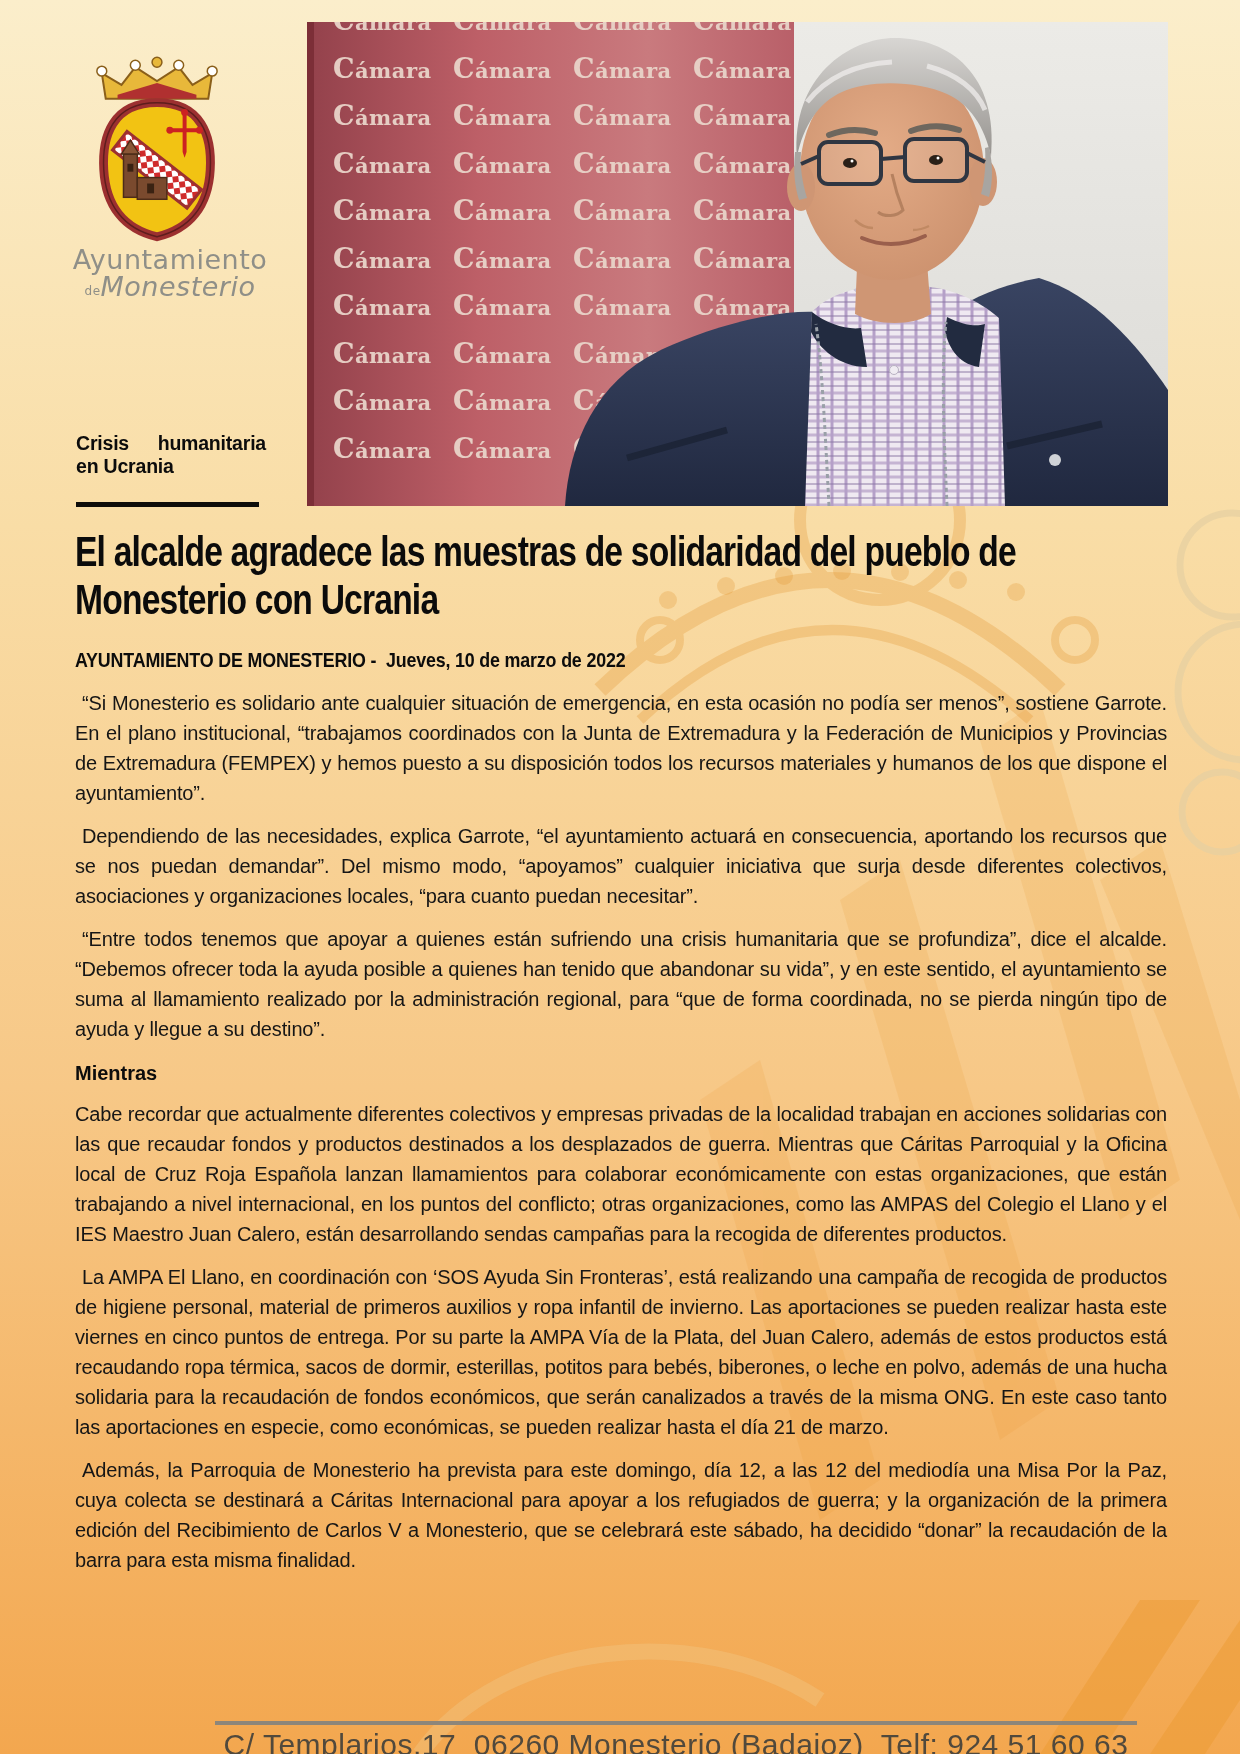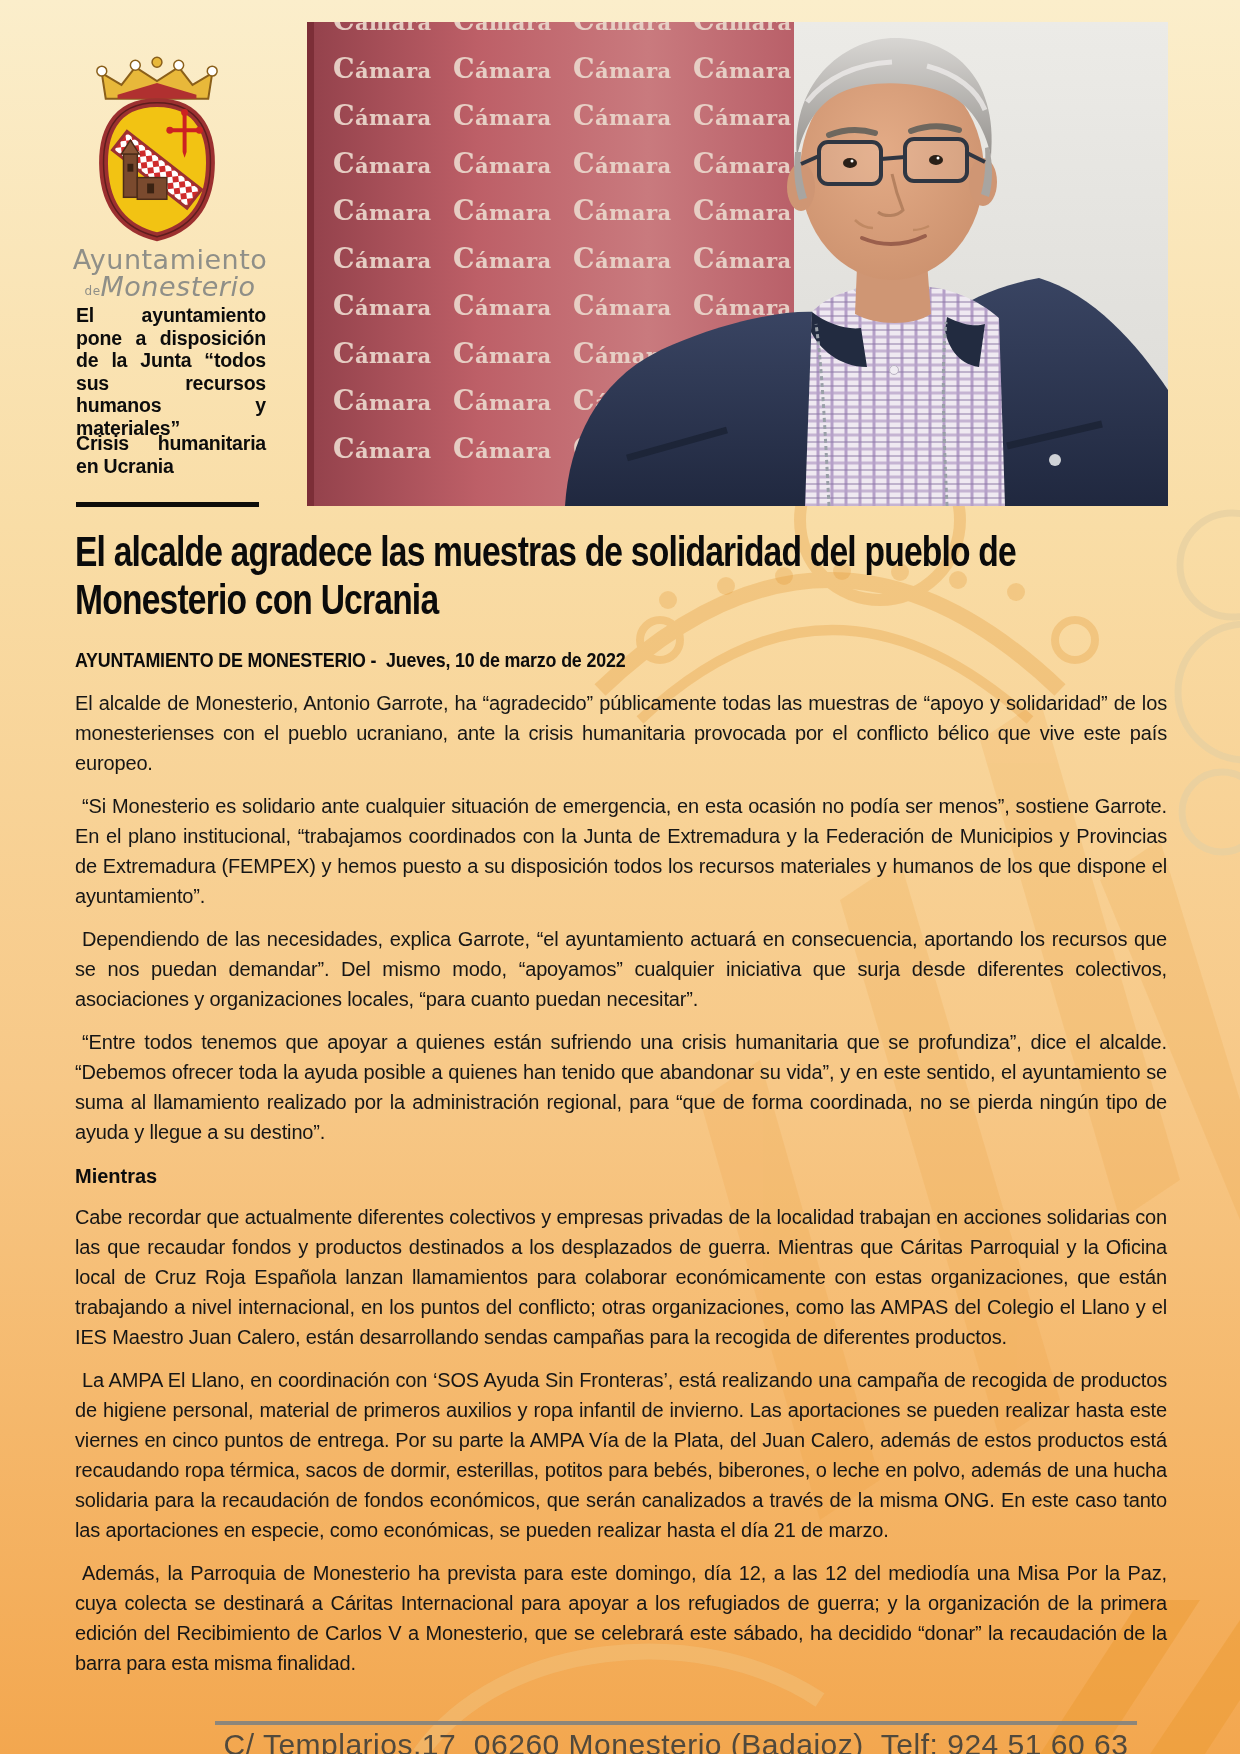--- a/index.html
+++ b/index.html
@@ -153,21 +153,20 @@
         <rect x="60" y="130" width="7" height="10" fill="#3a2212"></rect>
       </g>
     </g>
   </svg>
 
   <div class="org-name">
     <div class="l1">Ayuntamiento</div>
     <div><span class="de">de</span><span class="l2">Monesterio</span></div>
   </div>
 
-  <div class="side-note note-quote">El ayuntamiento pone a disposición de la Junta “todos sus recursos humanos y materiales”</div>
   <div class="side-note note-topic">Crisis humanitaria en Ucrania</div>
   <div class="rule-black"></div>
 
   <div class="photo">
     <svg width="861" height="484" viewBox="0 0 861 484" xmlns="http://www.w3.org/2000/svg">
       <defs>
         <linearGradient id="wallGrad" x1="0" y1="0" x2="0" y2="1">
           <stop offset="0" stop-color="#ecebe7"></stop>
             <stop offset="1" stop-color="#dbdad6"></stop>
         </linearGradient>
@@ -296,21 +295,20 @@
         <path d="M548,198 Q556,206 566,206 M622,204 Q614,208 606,208" stroke="#c08963" stroke-width="2.5" fill="none"></path>
       </g>
     </svg>
   </div>
 
   <main class="article">
     <h1 class="headline">El alcalde agradece las muestras de solidaridad del pueblo de Monesterio con Ucrania</h1>
     <div class="byline">AYUNTAMIENTO DE MONESTERIO -  Jueves, 10 de marzo de 2022</div>
 
     <div class="body-copy">
-      <p class="first">El alcalde de Monesterio, Antonio Garrote, ha “agradecido” públicamente todas las muestras de “apoyo y solidaridad” de los monesterienses con el pueblo ucraniano, ante la crisis humanitaria provocada por el conflicto bélico que vive este país europeo.</p>
       <p>“Si Monesterio es solidario ante cualquier situación de emergencia, en esta ocasión no podía ser menos”, sostiene Garrote. En el plano institucional, “trabajamos coordinados con la Junta de Extremadura y la Federación de Municipios y Provincias de Extremadura (FEMPEX) y hemos puesto a su disposición todos los recursos materiales y humanos de los que dispone el ayuntamiento”.</p>
       <p>Dependiendo de las necesidades, explica Garrote, “el ayuntamiento actuará en consecuencia, aportando los recursos que se nos puedan demandar”. Del mismo modo, “apoyamos” cualquier iniciativa que surja desde diferentes colectivos, asociaciones y organizaciones locales, “para cuanto puedan necesitar”.</p>
       <p>“Entre todos tenemos que apoyar a quienes están sufriendo una crisis humanitaria que se profundiza”, dice el alcalde. “Debemos ofrecer toda la ayuda posible a quienes han tenido que abandonar su vida”, y en este sentido, el ayuntamiento se suma al llamamiento realizado por la administración regional, para “que de forma coordinada, no se pierda ningún tipo de ayuda y llegue a su destino”.</p>
 
       <h2 class="section-heading">Mientras</h2>
 
       <p class="first">Cabe recordar que actualmente diferentes colectivos y empresas privadas de la localidad trabajan en acciones solidarias con las que recaudar fondos y productos destinados a los desplazados de guerra. Mientras que Cáritas Parroquial y la Oficina local de Cruz Roja Española lanzan llamamientos para colaborar económicamente con estas organizaciones, que están trabajando a nivel internacional, en los puntos del conflicto; otras organizaciones, como las AMPAS del Colegio el Llano y el IES Maestro Juan Calero, están desarrollando sendas campañas para la recogida de diferentes productos.</p>
       <p>La AMPA El Llano, en coordinación con ‘SOS Ayuda Sin Fronteras’, está realizando una campaña de recogida de productos de higiene personal, material de primeros auxilios y ropa infantil de invierno. Las aportaciones se pueden realizar hasta este viernes en cinco puntos de entrega. Por su parte la AMPA Vía de la Plata, del Juan Calero, además de estos productos está recaudando ropa térmica, sacos de dormir, esterillas, potitos para bebés, biberones, o leche en polvo, además de una hucha solidaria para la recaudación de fondos económicos, que serán canalizados a través de la misma ONG. En este caso tanto las aportaciones en especie, como económicas, se pueden realizar hasta el día 21 de marzo.</p>
       <p>Además, la Parroquia de Monesterio ha prevista para este domingo, día 12, a las 12 del mediodía una Misa Por la Paz, cuya colecta se destinará a Cáritas Internacional para apoyar a los refugiados de guerra; y la organización de la primera edición del Recibimiento de Carlos V a Monesterio, que se celebrará este sábado, ha decidido “donar” la recaudación de la barra para esta misma finalidad.</p>
     </div>

